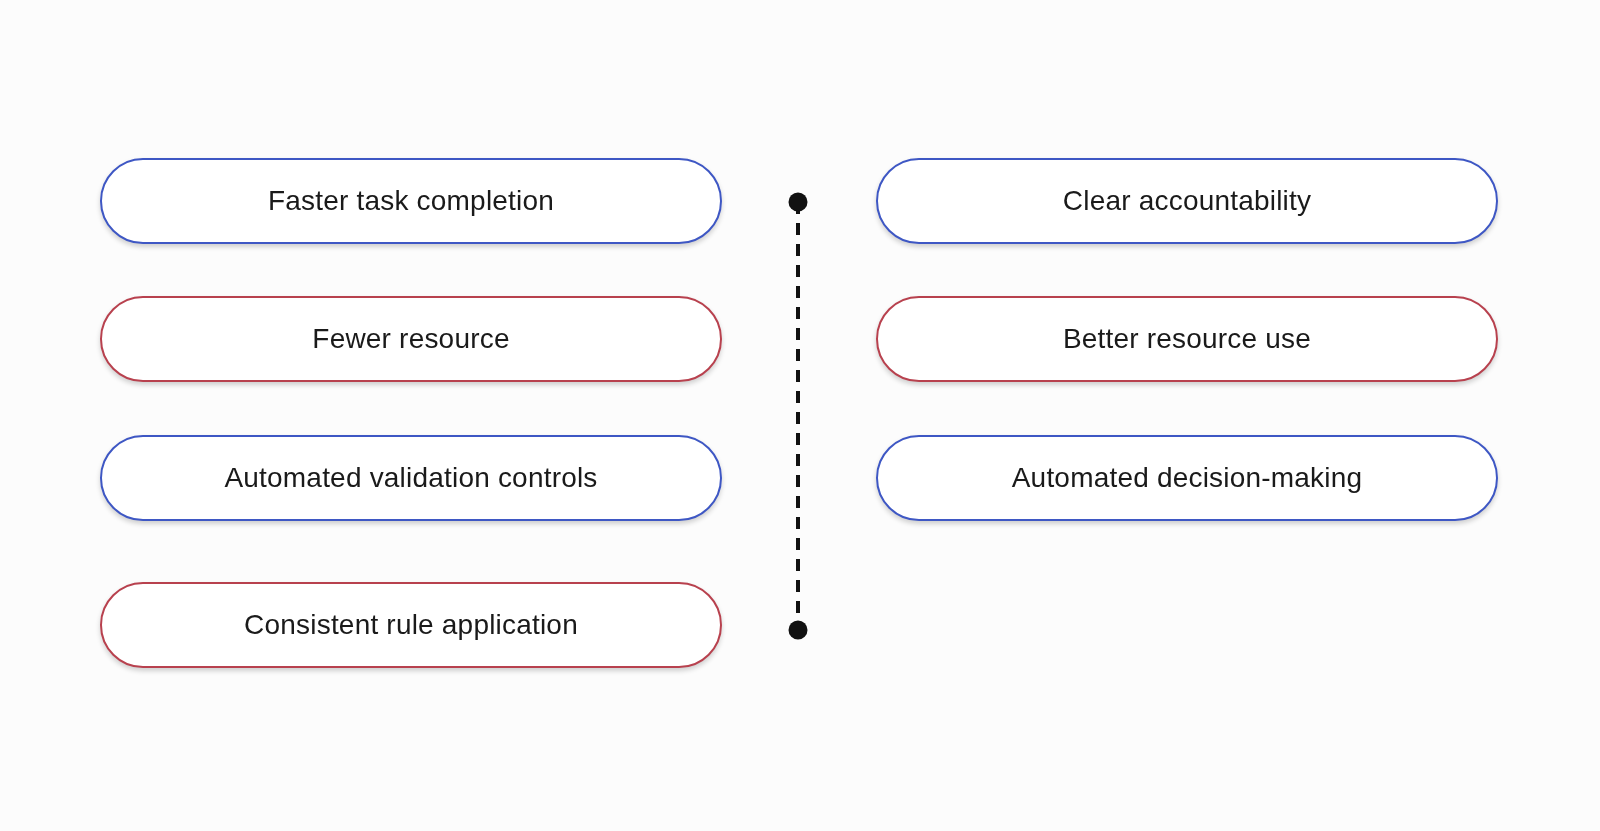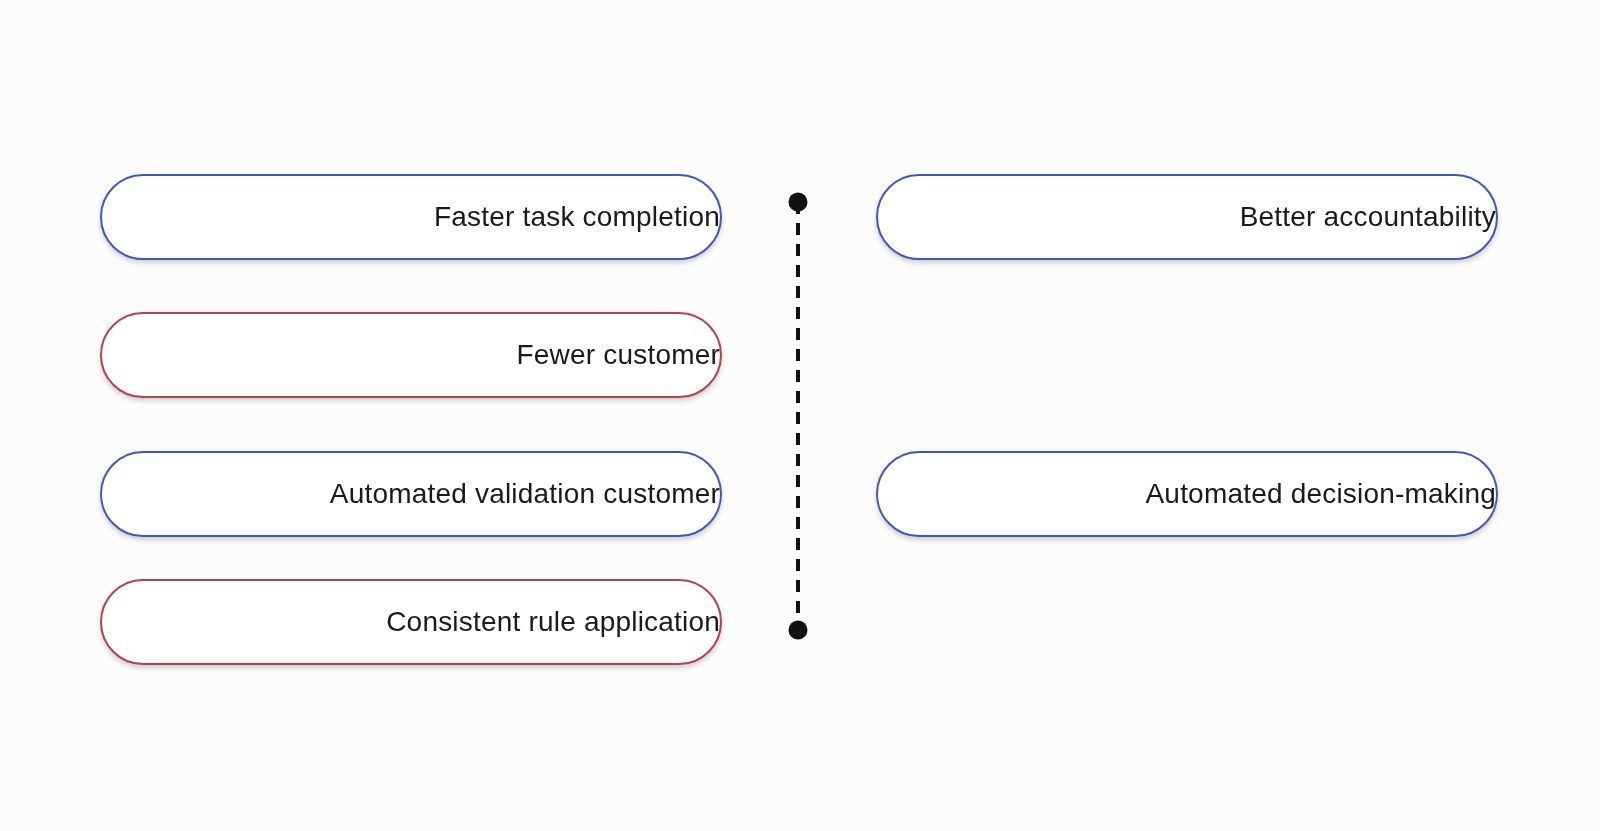--- a/index.html
+++ b/index.html
@@ -24,71 +24,73 @@
 
   .pill {
     position: absolute;
     width: 622px;
     height: 86px;
     background: var(--card-bg);
     border: 2.5px solid #888;
     border-radius: 44px;
     display: flex;
     align-items: center;
-    justify-content: flex-end;
+    justify-content: center;
     box-shadow: 0 3px 5px rgba(0,0,0,0.18);
-    margin-top: 16px;
   }
   .pill[data-color="blue"] { border-color: var(--blue); }
   .pill[data-color="red"]  { border-color: var(--red); }
 
   .pill .label {
     font-size: 28px;
     font-weight: 500;
     color: var(--text);
     letter-spacing: 0.2px;
     white-space: nowrap;
   }
 
   .col-left  { left: 100px; }
   .col-right { left: 876px; }
   .row-0 { top: 158px; }
   .row-1 { top: 296px; }
   .row-2 { top: 435px; }
-  .row-3 { top: 563px; }
+  .row-3 { top: 582px; }
 
   .connector-svg {
     position: absolute;
     left: 779px;
     top: 183px;
     width: 38px;
     height: 466px;
     color: var(--connector);
   }
 </style>
 </head>
 <body>
 
 <div class="canvas">
 
   <div class="pill col-left row-0" data-color="blue">
     <span class="label">Faster task completion</span>
   </div>
   <div class="pill col-left row-1" data-color="red">
-    <span class="label">Fewer customer</span>
+    <span class="label">Fewer resource</span>
   </div>
   <div class="pill col-left row-2" data-color="blue">
-    <span class="label">Automated validation customer</span>
+    <span class="label">Automated validation controls</span>
   </div>
   <div class="pill col-left row-3" data-color="red">
     <span class="label">Consistent rule application</span>
   </div>
 
   <div class="pill col-right row-0" data-color="blue">
-    <span class="label">Better accountability</span>
+    <span class="label">Clear accountability</span>
+  </div>
+  <div class="pill col-right row-1" data-color="red">
+    <span class="label">Better resource use</span>
   </div>
   <div class="pill col-right row-2" data-color="blue">
     <span class="label">Automated decision-making</span>
   </div>
 
   <svg class="connector-svg" viewBox="0 0 38 466" xmlns="http://www.w3.org/2000/svg" aria-hidden="true">
     <line x1="19" y1="19" x2="19" y2="447" stroke="currentColor" stroke-width="4" stroke-dasharray="12 9"></line>
     <circle cx="19" cy="19" r="9.5" fill="currentColor"></circle>
     <circle cx="19" cy="447" r="9.5" fill="currentColor"></circle>
   </svg>

